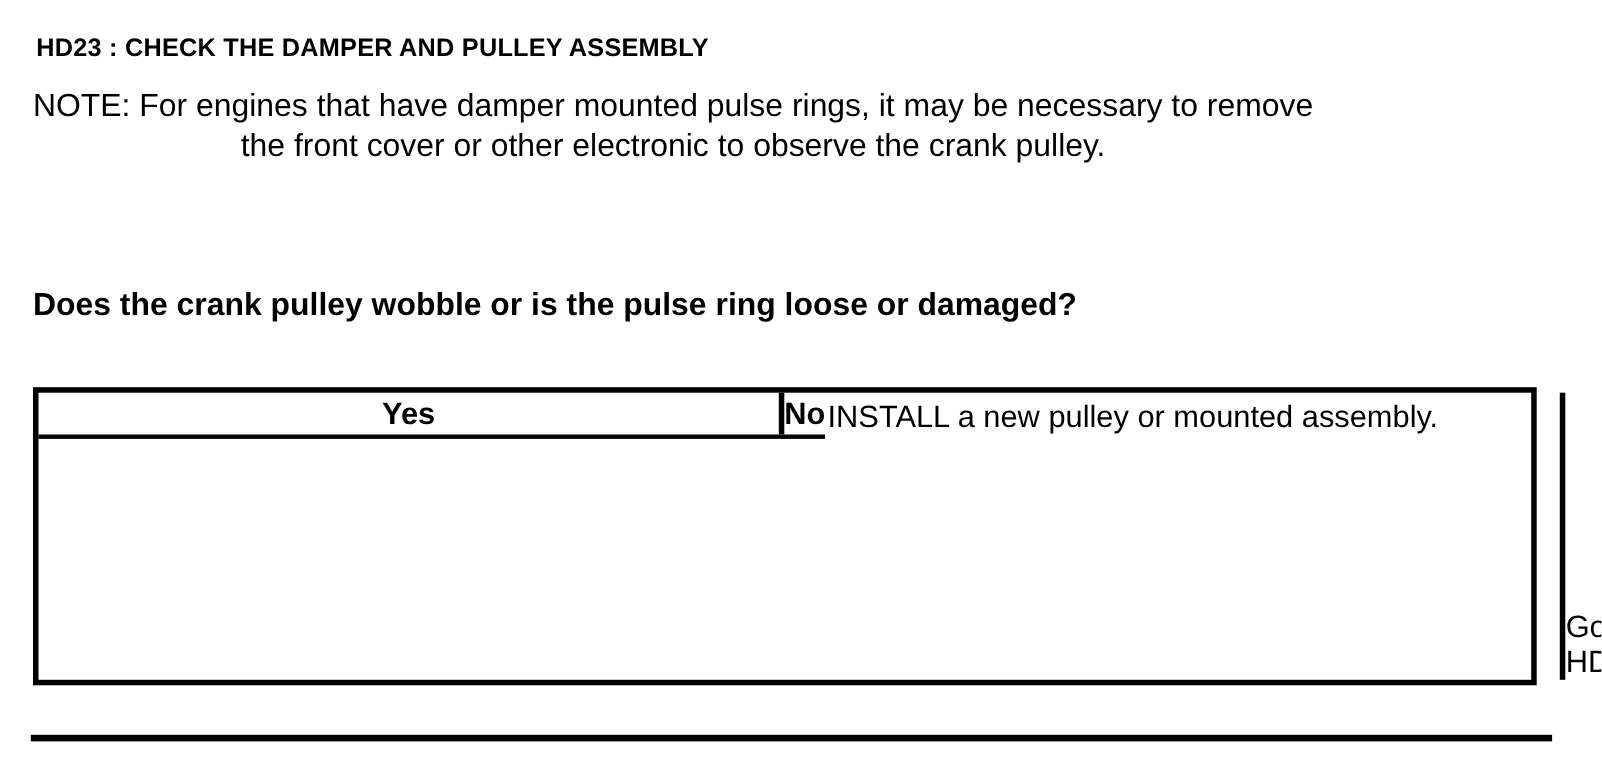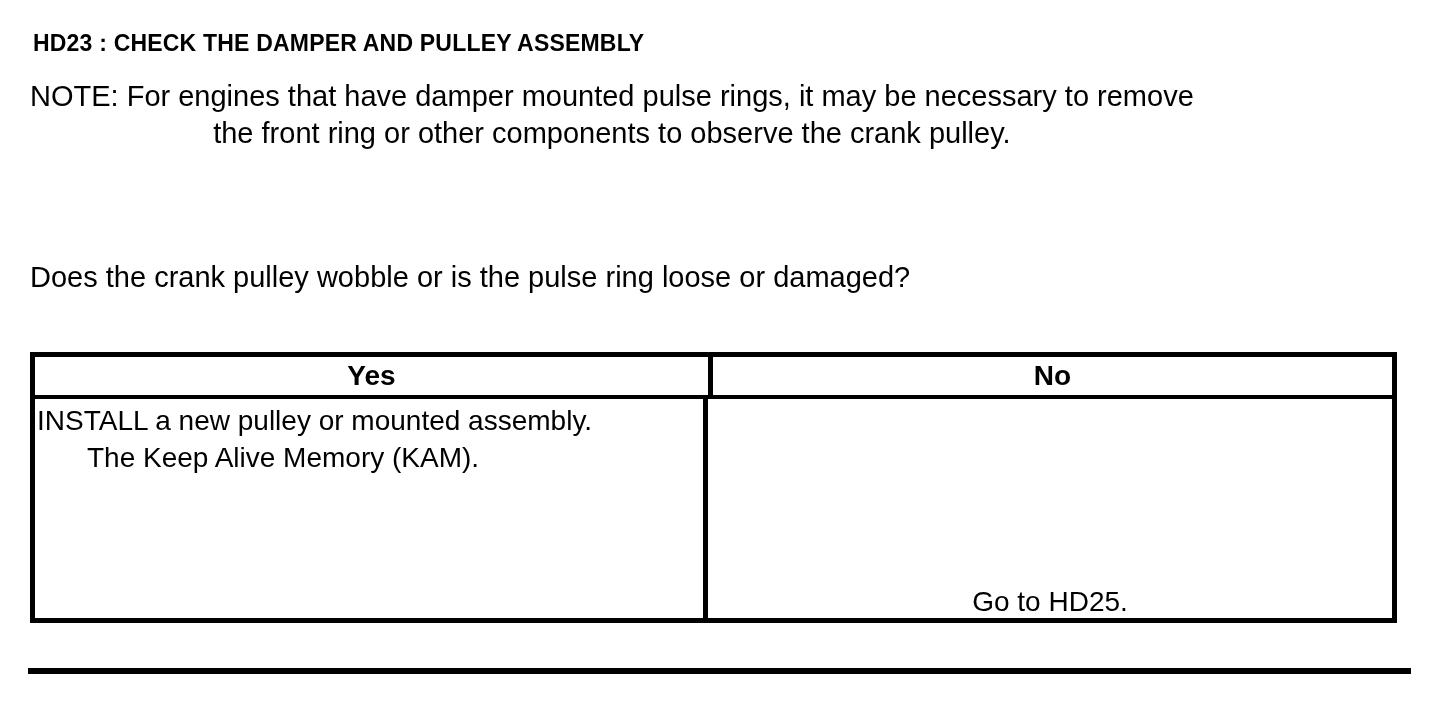--- a/index.html
+++ b/index.html
@@ -24,31 +24,31 @@
   .para {
     position: absolute;
     left: 30px;
     font-size: 29px;
     line-height: 37px;
     white-space: nowrap;
   }
   .note-block { top: 78px; text-align: center; }
   .inst1 { top: 163px; }
   .inst2 { top: 210px; }
-  .question { top: 259px; font-weight: normal; }
+  .question { top: 259px; font-weight: bold; }
   .decision-table {
     position: absolute;
     left: 30px;
     top: 352px;
     width: 1367px;
     height: 271px;
     border: 5px solid #000000;
     box-sizing: border-box;
     display: flex;
-    flex-direction: column;
+    flex-direction: row;
   }
   .dt-header-row {
     display: flex;
     border-bottom: 4px solid #000000;
     height: 38px;
     flex: 0 0 auto;
   }
   .dt-header-cell {
     font-size: 28px;
     font-weight: bold;
@@ -97,36 +97,35 @@
 </style>
 </head>
 <body>
 
 <div class="page">
 
   <div class="doc-title">HD23 : CHECK THE DAMPER AND PULLEY ASSEMBLY</div>
 
   <div class="para note-block">
     <div>NOTE: For engines that have damper mounted pulse rings, it may be necessary to remove</div>
-    <div>the front ring or other components to observe the crank pulley.</div>
+    <div>the front cover or other electronic to observe the crank pulley.</div>
   </div>
 
 
 
   <div class="para question">Does the crank pulley wobble or is the pulse ring loose or damaged?</div>
 
   <div class="decision-table">
     <div class="dt-header-row">
       <div class="dt-header-cell yes">Yes</div>
       <div class="dt-header-cell no">No</div>
     </div>
     <div class="dt-body-row">
       <div class="dt-cell-yes">
         <div class="cell-line">INSTALL a new pulley or mounted assembly.</div>
-        <div class="cell-line indent-line">The Keep Alive Memory (KAM).</div>
       </div>
       <div class="dt-cell-no">
         <span>Go to HD25.</span>
       </div>
     </div>
   </div>
 
   <div class="bottom-rule"></div>
 
 </div>

